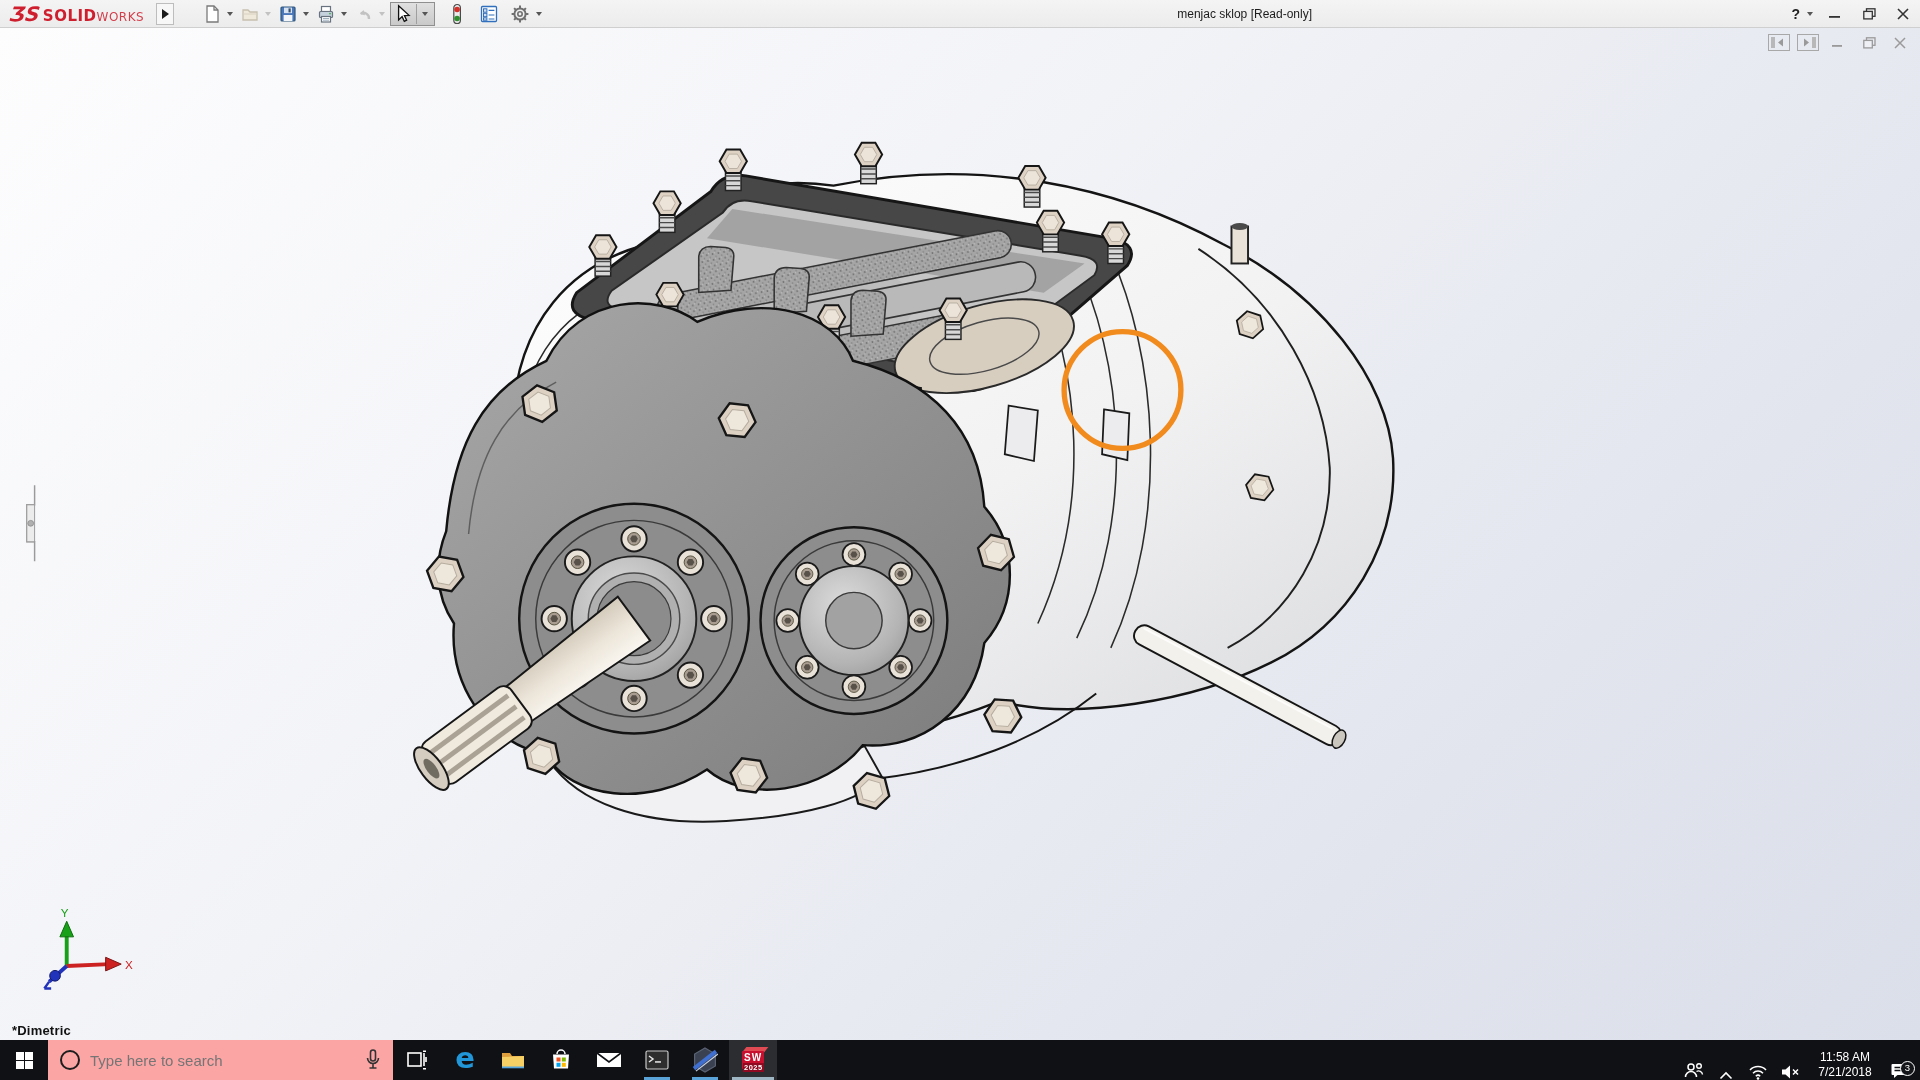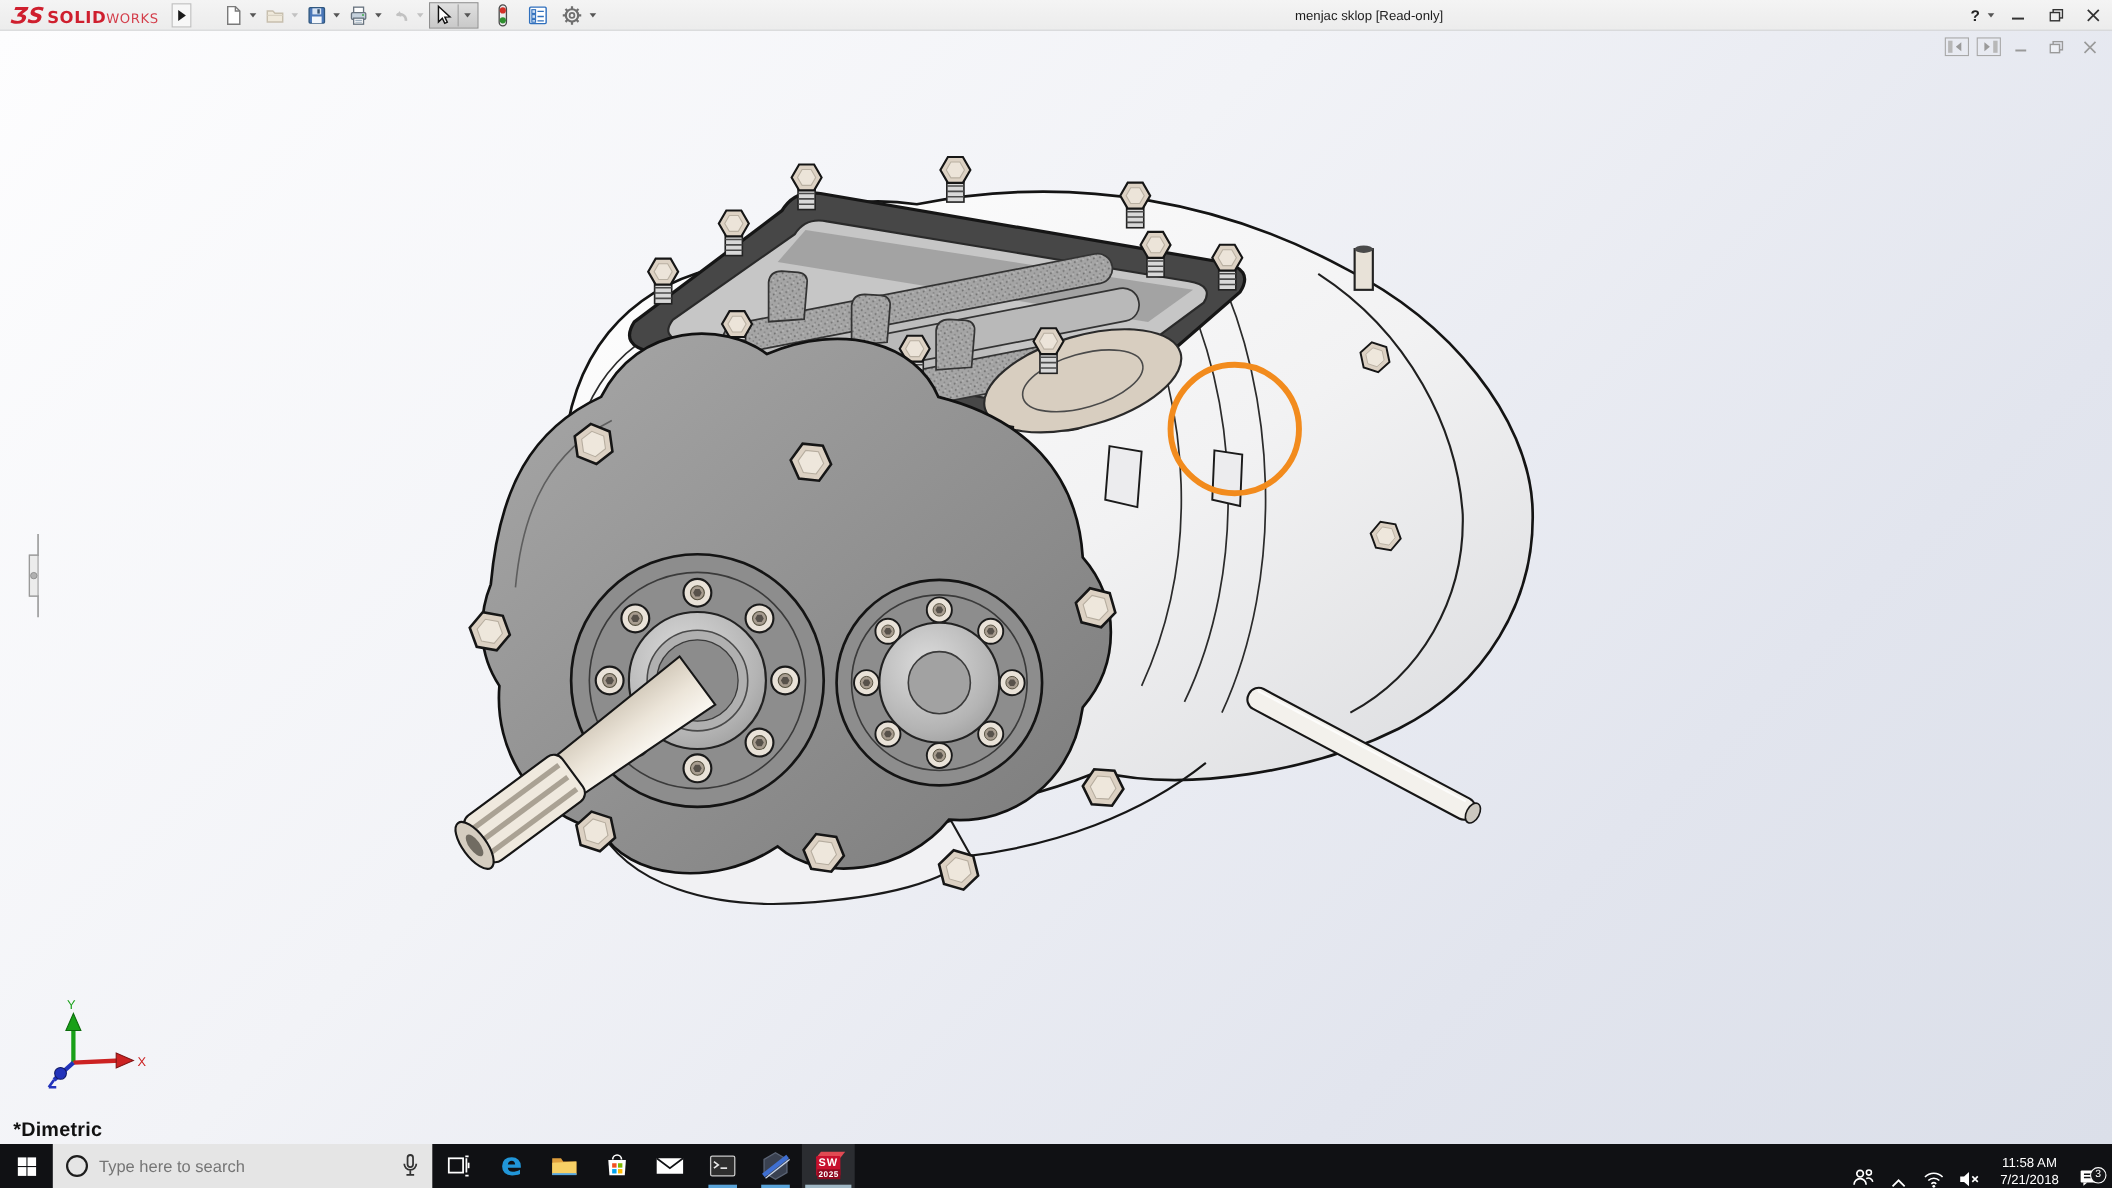--- a/index.html
+++ b/index.html
@@ -36,27 +36,27 @@
   
   .docctrls { position:absolute; top:34px; right:8px; display:flex; align-items:center; gap:7px; z-index:5; }
   .panelbtn { width:22px; height:17px; border:1px solid #a8a8a8; background:transparent;
     display:flex; align-items:center; justify-content:center; }
   .docbtn { width:24px; height:17px; display:flex; align-items:center; justify-content:center; }
 
   
   .viewport { position:absolute; top:28px; left:0; width:1920px; height:1012px;
     background:linear-gradient(135deg,#fdfdfe 0%,#f2f3f7 40%,#e2e5ee 75%,#dbdfe9 100%); }
   .viewport svg.scene { position:absolute; top:0; left:0; }
-  .orientation { position:absolute; left:12px; bottom:2px; font-size:18px; font-weight:600; color:#111; letter-spacing:.2px; }
+  .orientation { position:absolute; left:12px; bottom:2px; font-size:13px; font-weight:600; color:#111; letter-spacing:.2px; }
 
   
   .taskbar { position:absolute; left:0; top:1040px; width:1920px; height:40px; background:#101114;
     display:flex; align-items:stretch; }
   .tb-btn { width:48px; display:flex; align-items:center; justify-content:center; position:relative; }
-  .searchbox { width:345px; position:relative; background:#e5e5e5; display:flex; align-items:flex-start; }
+  .searchbox { width:345px; position:relative; background:#fca5a5; display:flex; align-items:flex-start; }
   .searchbox input { width:100%; height:100%; border:0; background:transparent; outline:none;
     font-size:15px; color:#4e4e4e; padding-left:42px; font-family:"Liberation Sans","DejaVu Sans",sans-serif; }
   .cortana { position:absolute; left:12px; top:10px; width:20px; height:20px; border:2.2px solid #1d1d1d; border-radius:50%; }
   .mic { position:absolute; right:10px; top:8px; }
   .runline { position:absolute; bottom:0; left:11px; width:26px; height:3px; background:#5aa3d8; }
   .tb-btn.active { background:#2b2d31; }
   .tb-btn.active .runline { left:3px; width:42px; background:#9fb7c4; }
   .edge-e { font-family:"DejaVu Sans",sans-serif; font-size:29px; font-weight:bold; color:#2196d8; line-height:1; margin-top:-3px; }
   .swcube { position:relative; width:26px; height:26px; }
   .swcube .face { position:absolute; left:2px; top:4px; width:22px; height:18px; background:#c8102e; border-radius:1px; }

